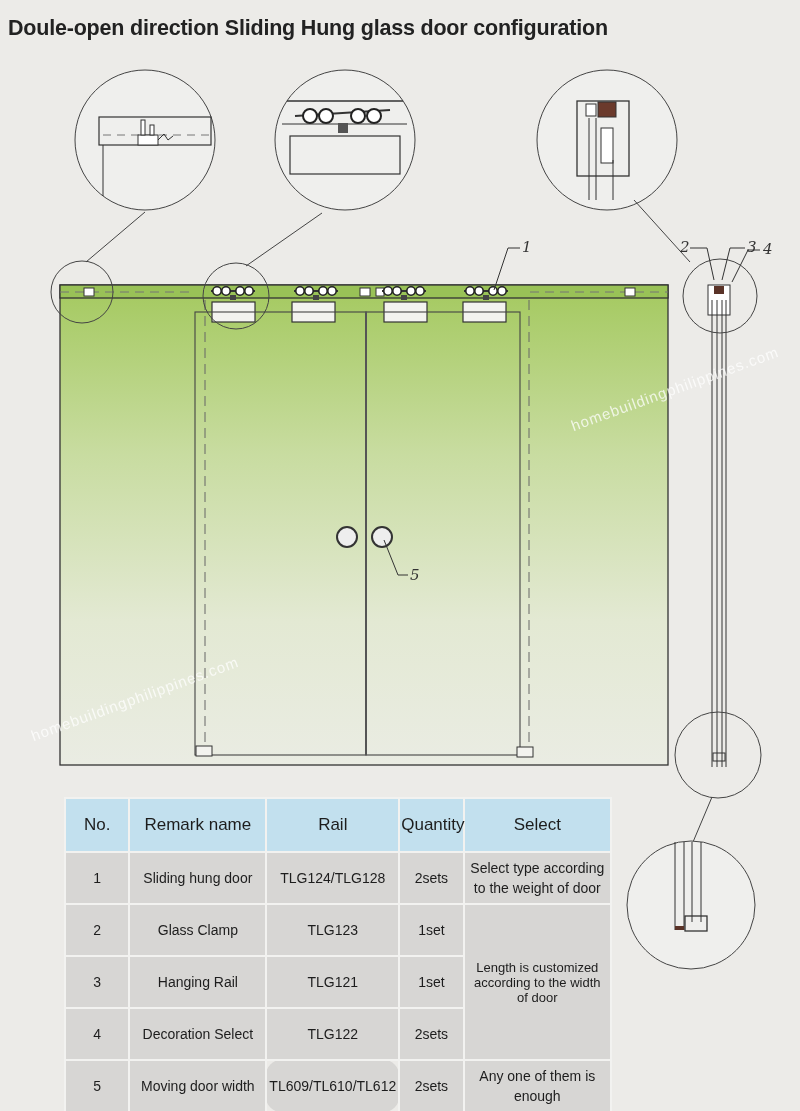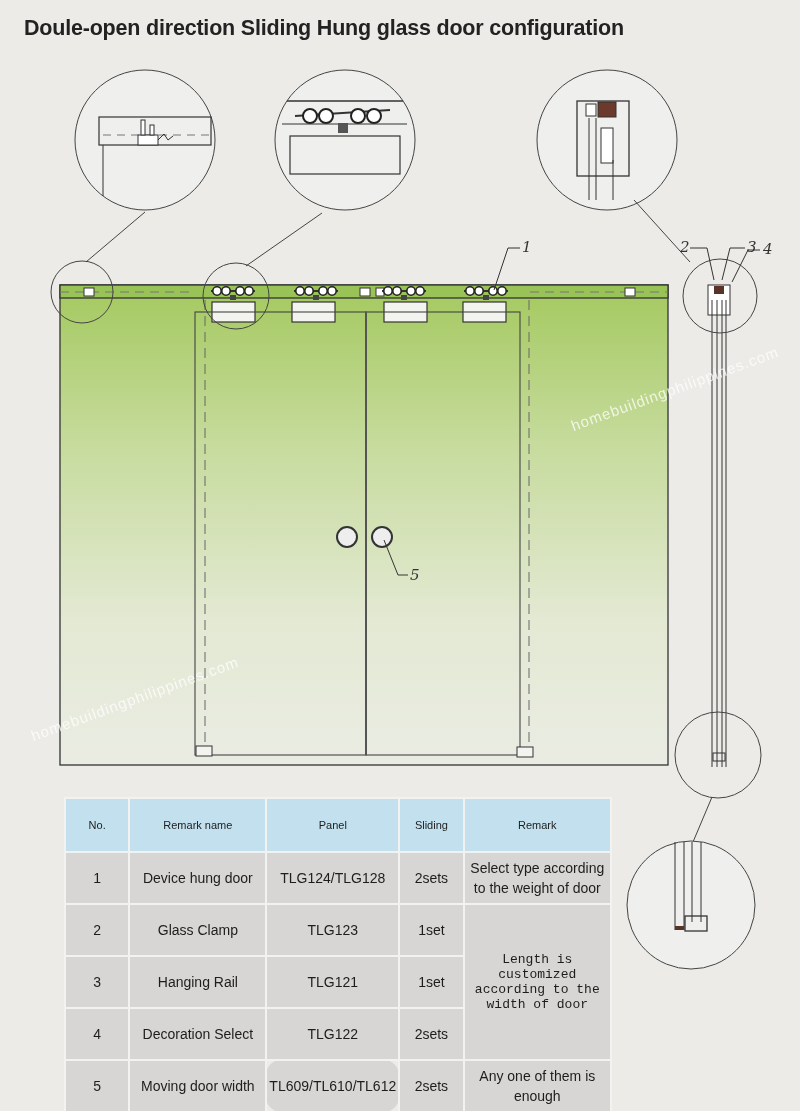--- a/index.html
+++ b/index.html
@@ -1,22 +1,22 @@
 <!DOCTYPE html>
 <html><head>
 <meta charset="utf-8">
 <style>
   html, body { margin:0; padding:0; }
   body { width:800px; height:1111px; background:#ecebe8; position:relative; overflow:hidden; font-family:"Liberation Sans", sans-serif; color:#1d1d1d; }
-  .title { position:absolute; left:24px; top:16px; font-size:21.5px; font-weight:bold; letter-spacing:-0.2px; color:#222; }
+  .title { position:absolute; left:8px; top:16px; font-size:21.5px; font-weight:bold; letter-spacing:-0.2px; color:#222; }
   svg.diagram { position:absolute; left:0; top:0; }
   .watermark { position:absolute; font-size:15px; color:rgba(255,255,255,0.75); letter-spacing:1px; white-space:nowrap; }
   table.spec { position:absolute; left:64px; top:797px; width:548px; border-collapse:collapse; table-layout:fixed; }
   table.spec th, table.spec td { border:2px solid #f2f2f0; text-align:center; vertical-align:middle; }
-  table.spec th { background:#c2e0ee; font-weight:normal; font-size:11px; height:50px; }
+  table.spec th { background:#c2e0ee; font-weight:normal; font-size:17px; height:50px; }
   table.spec td { background:#d7d6d4; font-size:14px; height:48px; }
   td.small { font-size:12.5px; line-height:20px; }
   td.code-small { font-size:12.5px;border-radius:15px; }
 </style>
 </head>
 <body>
 
 <div class="title">Doule-open direction Sliding Hung glass door configuration</div>
 
 <svg class="diagram" width="800" height="1111" viewBox="0 0 800 1111">
@@ -156,39 +156,39 @@
     <col style="width:62px">
       <col style="width:132px">
       <col style="width:128px">
       <col style="width:62px">
       <col style="width:142px">
   </colgroup>
   <thead>
     <tr>
       <th>No.</th>
       <th>Remark name</th>
-      <th>Panel</th>
-      <th>Sliding</th>
-      <th>Remark</th>
+      <th>Rail</th>
+      <th>Quantity</th>
+      <th>Select</th>
     </tr>
   </thead>
   <tbody>
     <tr>
       <td>1</td>
-      <td>Device hung door</td>
+      <td>Sliding hung door</td>
       <td>TLG124/TLG128</td>
       <td>2sets</td>
       <td class="small">Select type according to the weight of door</td>
     </tr>
     <tr>
       <td>2</td>
       <td>Glass Clamp</td>
       <td>TLG123</td>
       <td>1set</td>
-      <td rowspan="3" style="font-size:13px; line-height:15px; padding:0 6px;font-family:Liberation Mono, monospace;">Length is customized according to the width of door</td>
+      <td rowspan="3" style="font-size:13px; line-height:15px; padding:0 6px;">Length is customized according to the width of door</td>
     </tr>
     <tr>
       <td>3</td>
       <td>Hanging Rail</td>
       <td>TLG121</td>
       <td>1set</td>
     </tr>
     <tr>
       <td>4</td>
       <td>Decoration Select</td>

